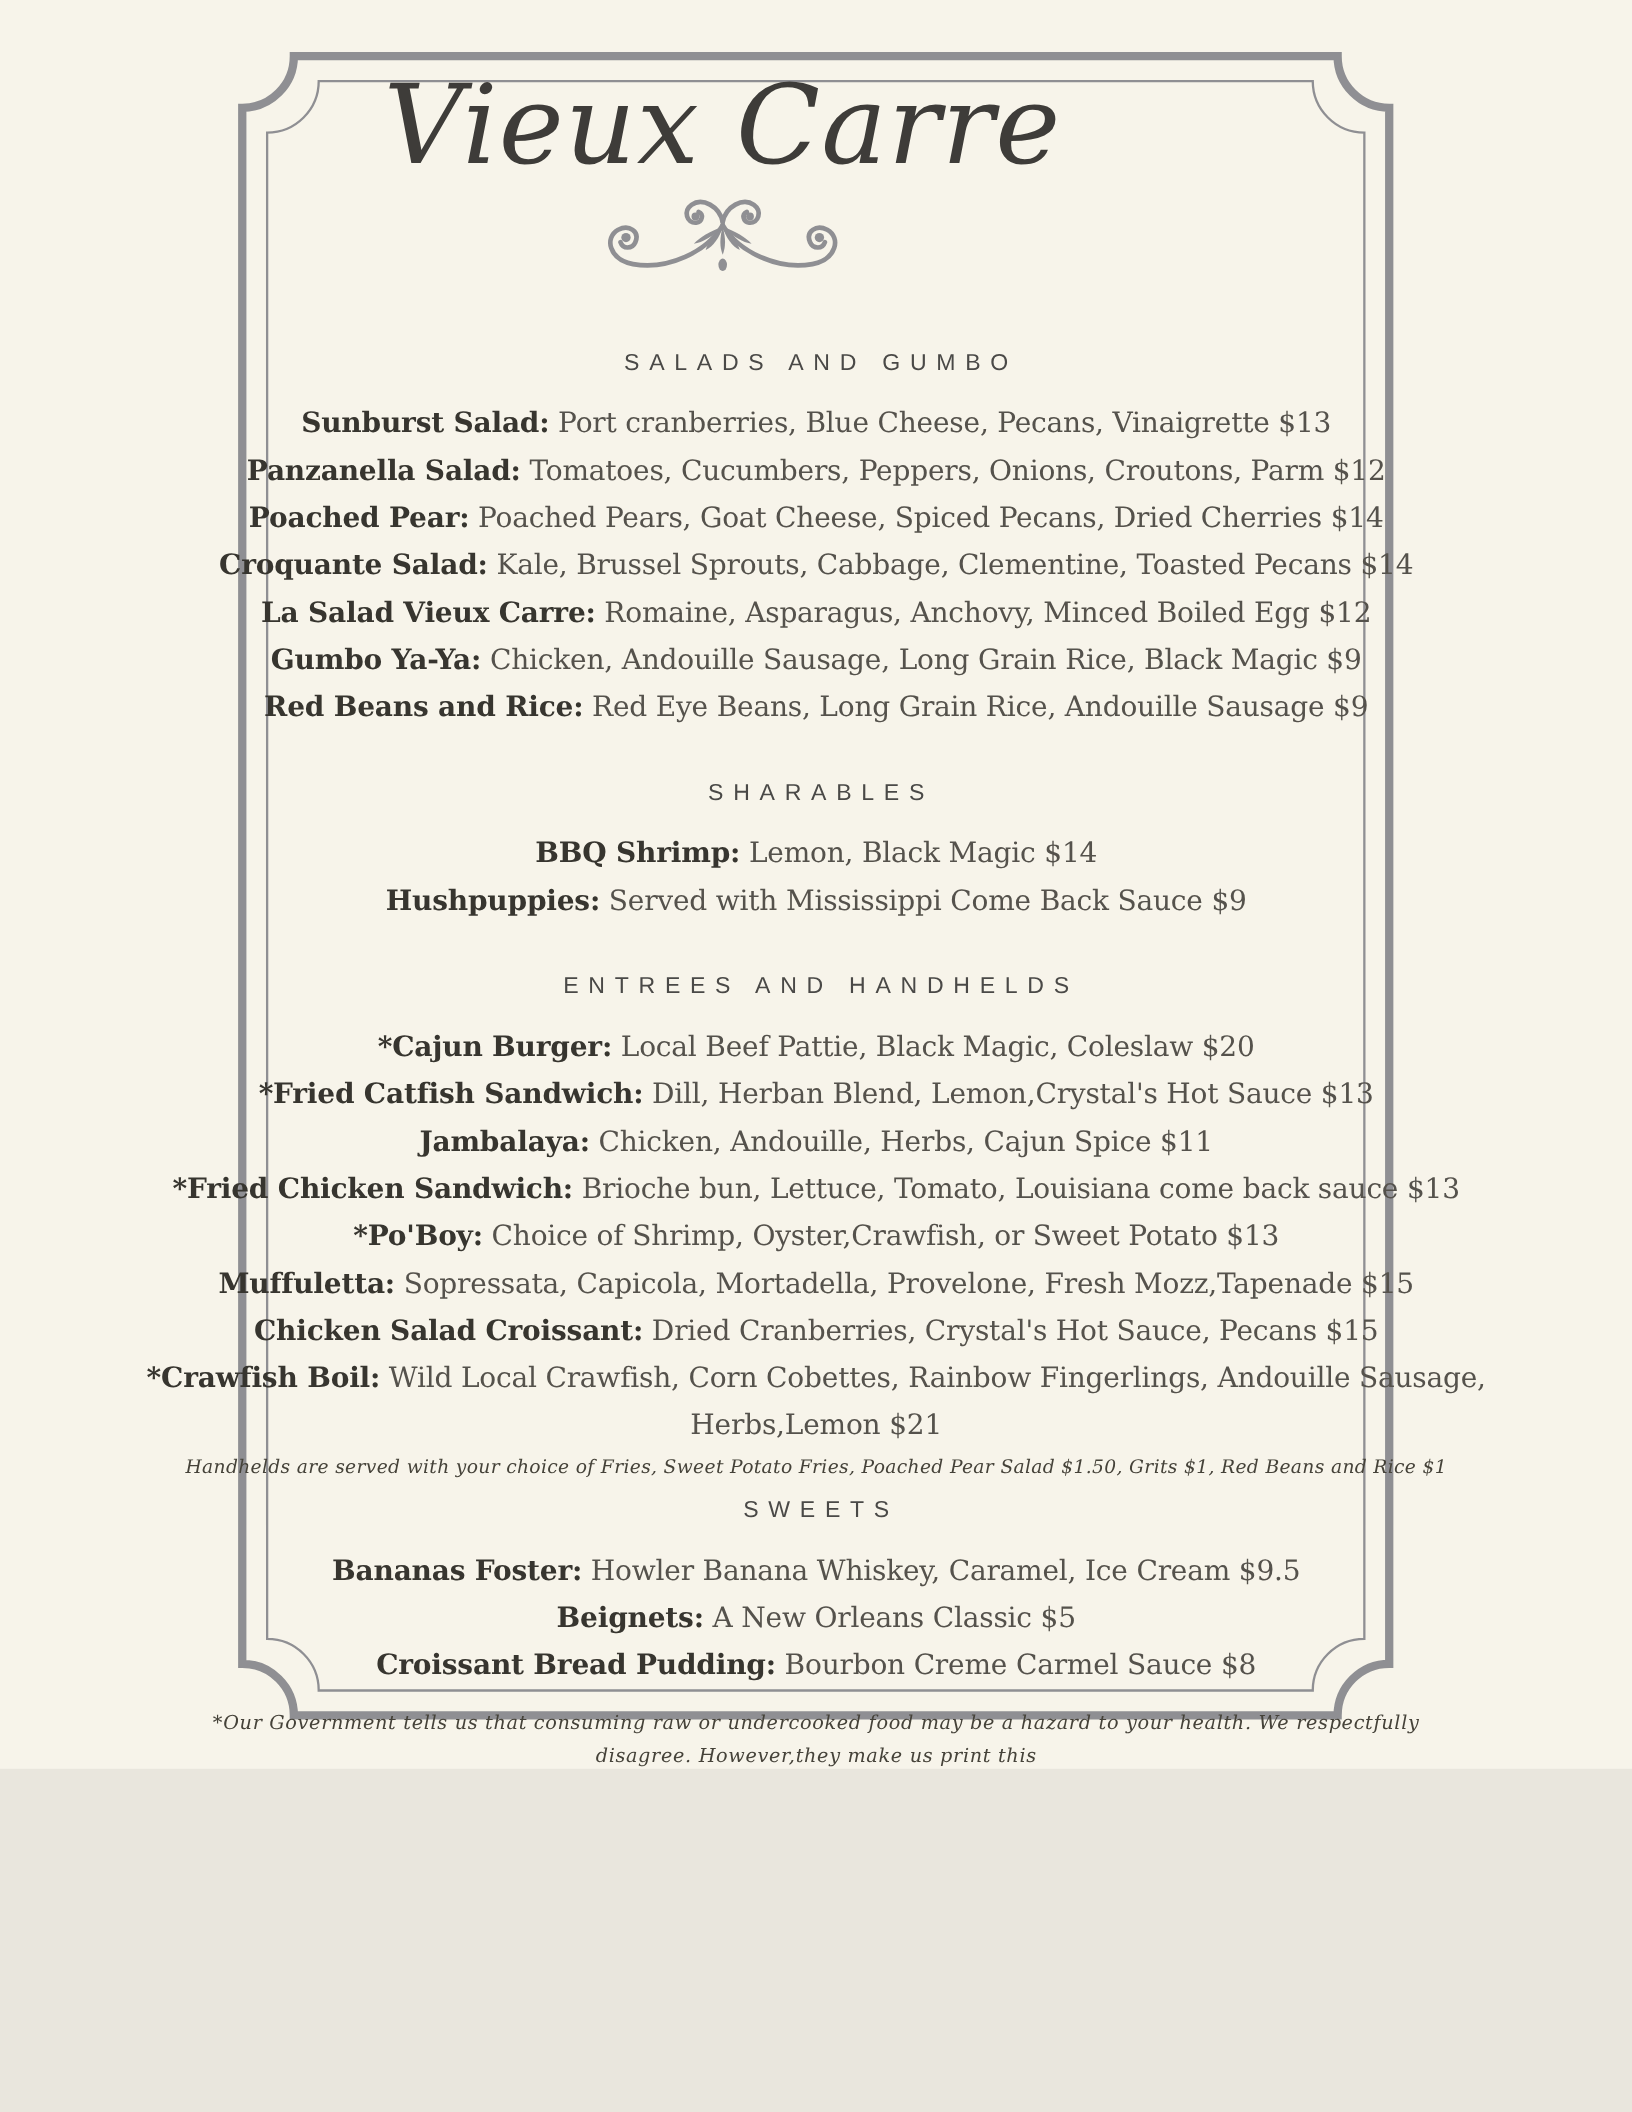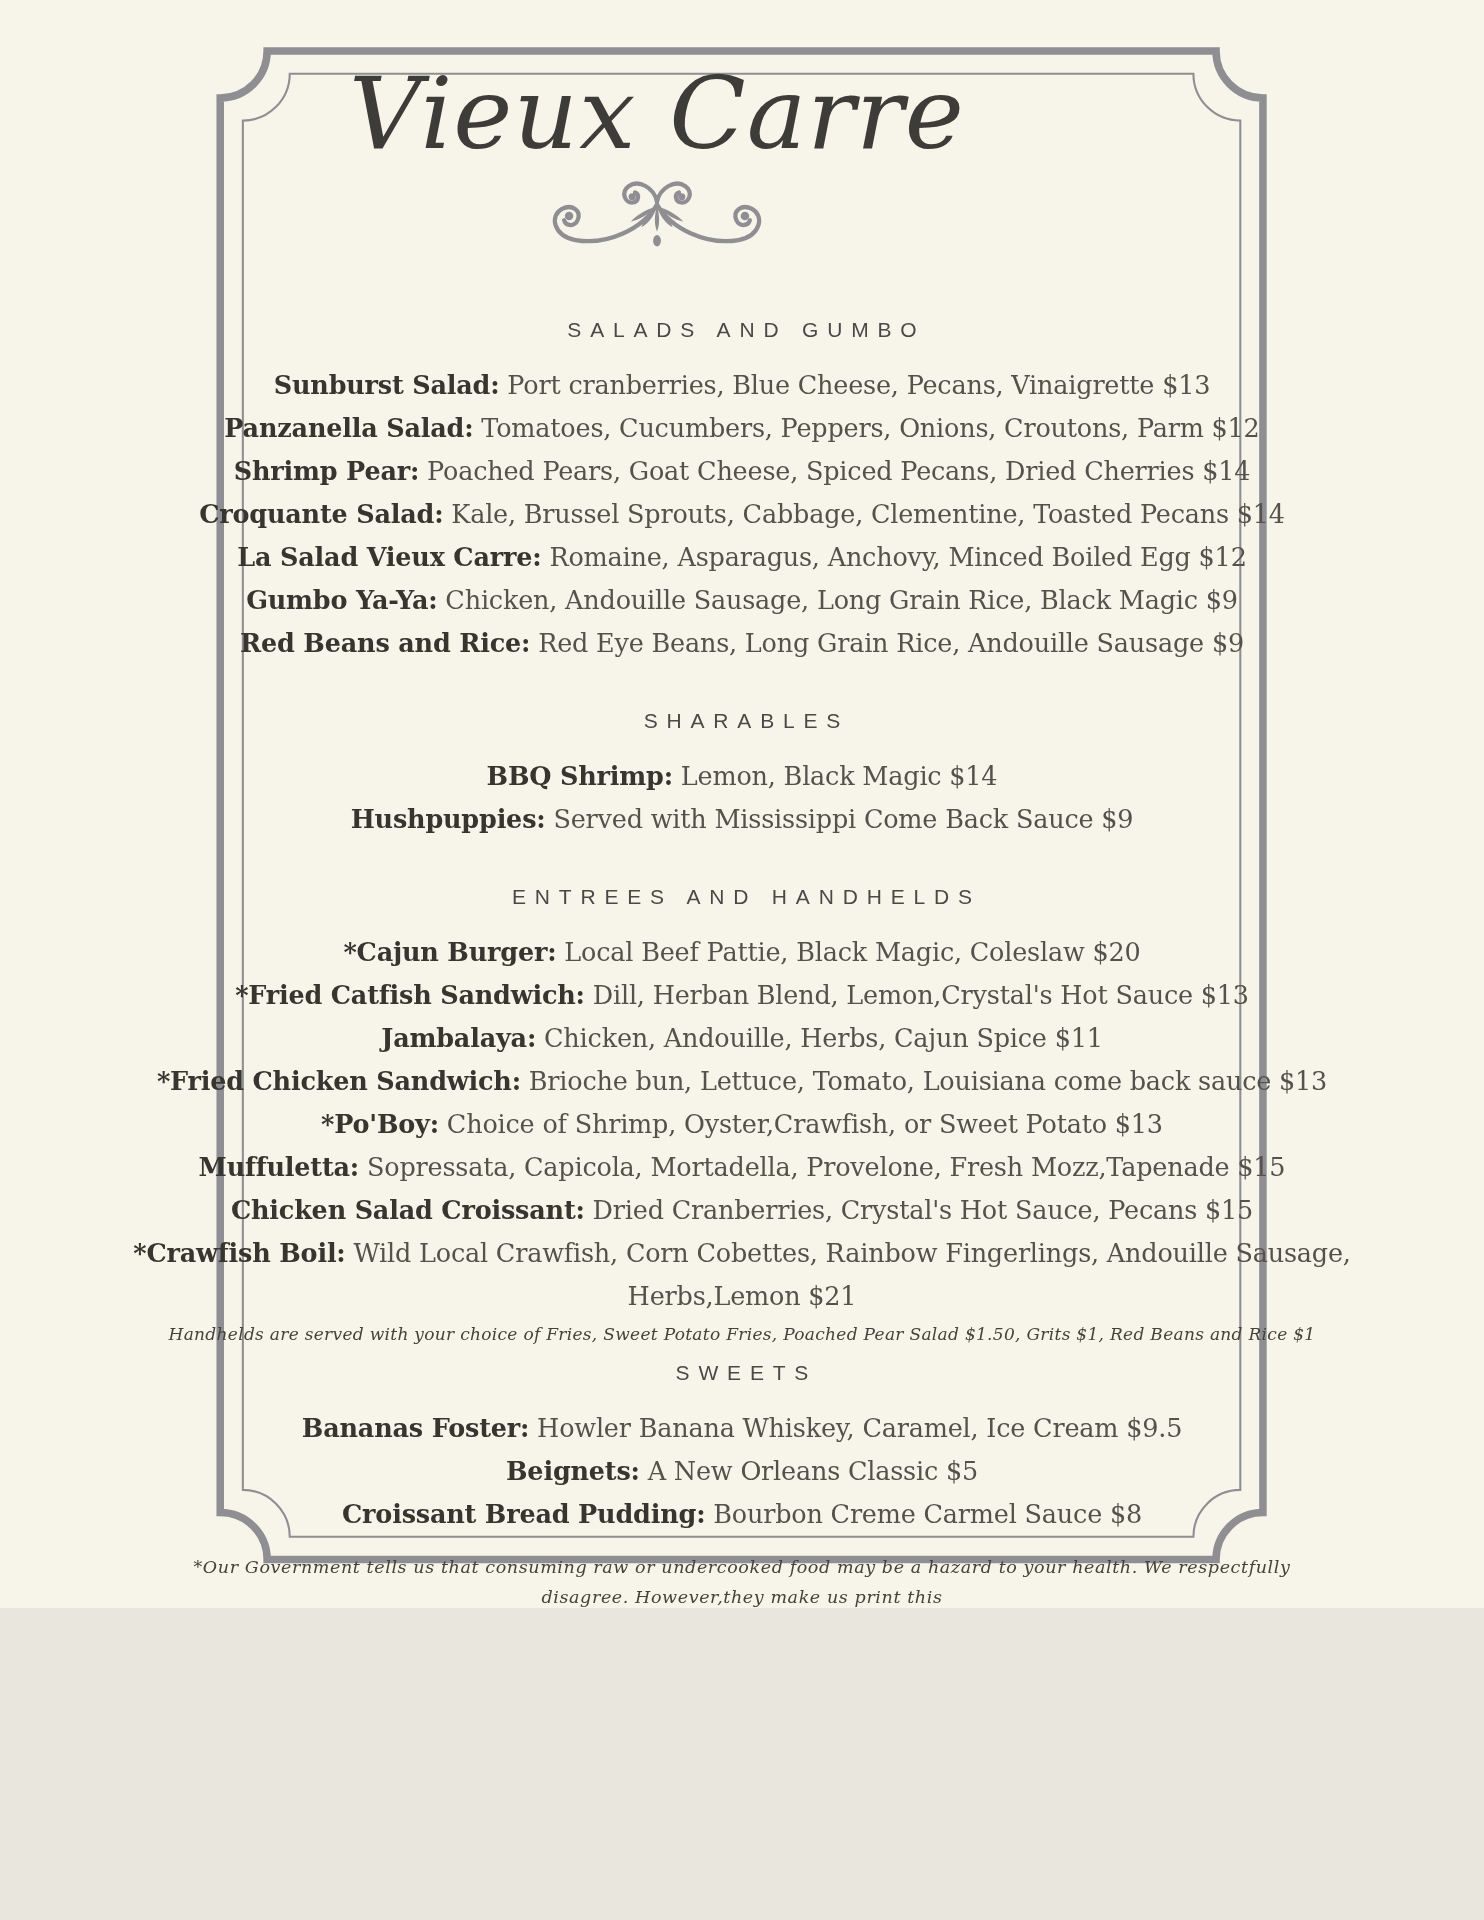--- a/index.html
+++ b/index.html
@@ -88,21 +88,21 @@
           <ellipse cx="170" cy="97" rx="5.5" ry="8"></ellipse>
         </g>
       </svg>
     </div>
 
     <div id="menu-sections">
         <section class="menu-section">
           <h2 class="section-heading">SALADS AND GUMBO</h2>
           <p class="menu-item"><strong class="item-name">Sunburst Salad:</strong><span class="item-desc"> Port cranberries, Blue Cheese, Pecans, Vinaigrette $13</span></p>
           <p class="menu-item"><strong class="item-name">Panzanella Salad:</strong><span class="item-desc"> Tomatoes, Cucumbers, Peppers, Onions, Croutons, Parm $12</span></p>
-          <p class="menu-item"><strong class="item-name">Shrimp Pear:</strong><span class="item-desc"> Poached Pears, Goat Cheese, Spiced Pecans, Dried Cherries $14</span></p>
+          <p class="menu-item"><strong class="item-name">Poached Pear:</strong><span class="item-desc"> Poached Pears, Goat Cheese, Spiced Pecans, Dried Cherries $14</span></p>
           <p class="menu-item"><strong class="item-name">Croquante Salad:</strong><span class="item-desc"> Kale, Brussel Sprouts, Cabbage, Clementine, Toasted Pecans $14</span></p>
           <p class="menu-item"><strong class="item-name">La Salad Vieux Carre:</strong><span class="item-desc"> Romaine, Asparagus, Anchovy, Minced Boiled Egg $12</span></p>
           <p class="menu-item"><strong class="item-name">Gumbo Ya-Ya:</strong><span class="item-desc"> Chicken, Andouille Sausage, Long Grain Rice, Black Magic $9</span></p>
           <p class="menu-item"><strong class="item-name">Red Beans and Rice:</strong><span class="item-desc"> Red Eye Beans, Long Grain Rice, Andouille Sausage $9</span></p>
         </section>
         <section class="menu-section">
           <h2 class="section-heading">SHARABLES</h2>
           <p class="menu-item"><strong class="item-name">BBQ Shrimp:</strong><span class="item-desc"> Lemon, Black Magic $14</span></p>
           <p class="menu-item"><strong class="item-name">Hushpuppies:</strong><span class="item-desc"> Served with Mississippi Come Back Sauce $9</span></p>
         </section>

